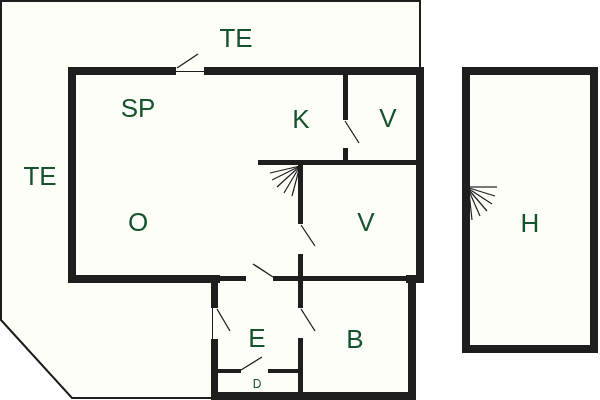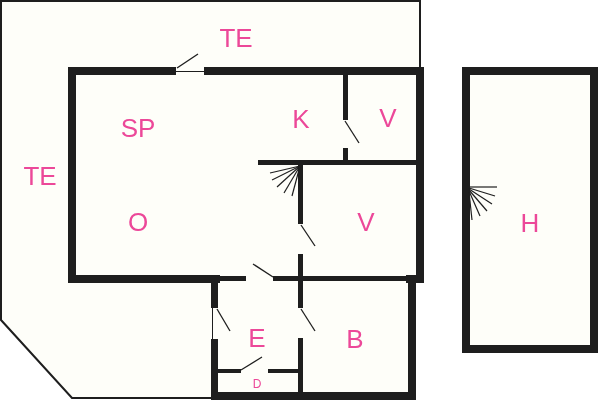--- a/index.html
+++ b/index.html
@@ -1,18 +1,18 @@
 <!DOCTYPE html>
 <html><head>
   <meta charset="utf-8">
   <style>
     html, body { margin: 0; padding: 0; background: #ffffff; }
     body { width: 600px; height: 400px; overflow: hidden; position: relative; font-family: "Liberation Sans", sans-serif; }
     #plan { position: absolute; left: 0; top: 0; width: 600px; height: 400px; }
-    .lbl { position: absolute; font-family: "Liberation Sans", sans-serif; color: #ec4899; line-height: 1; transform: translate(-50%, -50%); white-space: nowrap; }
+    .lbl { position: absolute; font-family: "Liberation Sans", sans-serif; color: #14532d; line-height: 1; transform: translate(-50%, -50%); white-space: nowrap; }
     .lbl.big { font-size: 26px; }
     .lbl.small { font-size: 12px; }
   </style>
 </head>
 <body>
 
 <svg id="plan" viewBox="0 0 600 400" xmlns="http://www.w3.org/2000/svg">
 
   <polygon points="1,1 420,1 420,72 72,72 72,278 213,278 213,398 72,398 1,320" fill="#fefef9" stroke="#1e1e1e" stroke-width="2"></polygon>
 
@@ -69,21 +69,21 @@
     <line x1="469" y1="189" x2="492" y2="204"></line>
     <line x1="469" y1="190" x2="487" y2="211"></line>
     <line x1="469" y1="191" x2="480" y2="216"></line>
     <line x1="469" y1="192" x2="472" y2="220"></line>
   </g>
 </svg>
 
 <div id="labels">
     <div class="lbl big" style="left: 236px; top: 38px;">TE</div>
     <div class="lbl big" style="left: 40px; top: 176px;">TE</div>
-    <div class="lbl big" style="left: 138px; top: 128px;">SP</div>
+    <div class="lbl big" style="left: 138px; top: 108px;">SP</div>
     <div class="lbl big" style="left: 301px; top: 119px;">K</div>
     <div class="lbl big" style="left: 388px; top: 118px;">V</div>
     <div class="lbl big" style="left: 138px; top: 222px;">O</div>
     <div class="lbl big" style="left: 366px; top: 222px;">V</div>
     <div class="lbl big" style="left: 257px; top: 338px;">E</div>
     <div class="lbl big" style="left: 355px; top: 339px;">B</div>
     <div class="lbl small" style="left: 257px; top: 384px;">D</div>
     <div class="lbl big" style="left: 530px; top: 223px;">H</div>
   </div>
 

